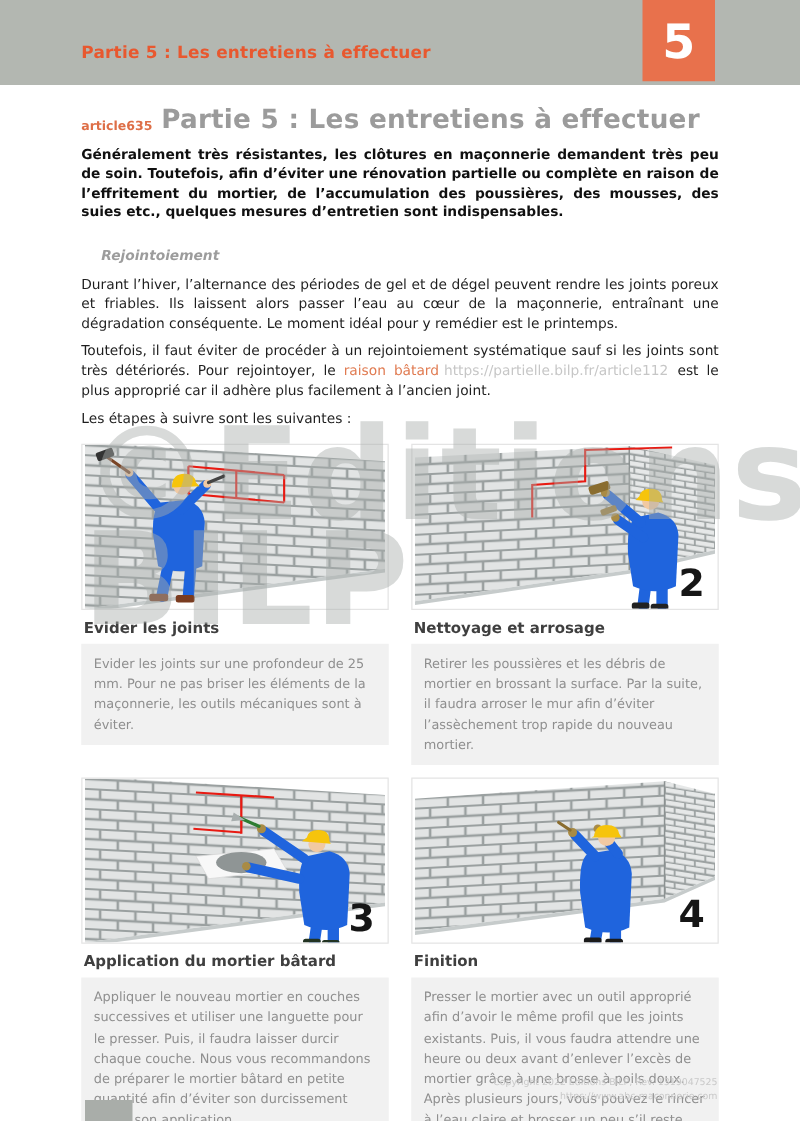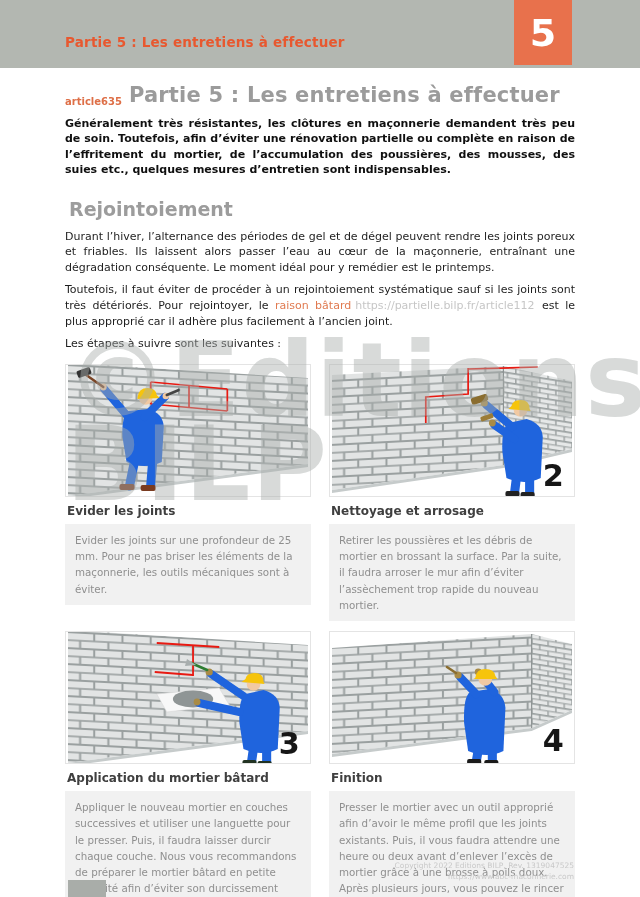--- a/index.html
+++ b/index.html
@@ -25,21 +25,21 @@
   .chapter-box span{font-size:38px;font-weight:bold;color:#ffffff;line-height:1;}
   
   .content{position:absolute;left:65px;top:68px;width:510px;}
   .article-row{margin-top:15px;display:flex;align-items:flex-end;}
   .article-tag{font-size:10px;font-weight:bold;color:#de6f47;flex:0 0 auto;}
   .page-title{font-size:21px;font-weight:bold;color:#9b9b9b;margin:0 0 0 7px;letter-spacing:.2px;}
   .intro{
     margin:9px 0 0;font-size:11px;font-weight:bold;color:#101010;
     line-height:1.4;text-align:justify;
   }
-  .section-heading{margin:20px 4px 0;font-size:19px;font-weight:bold;color:#9c9c9c;}
+  .section-heading{margin:20px 16px 0;font-size:11px;font-weight:bold;color:#9c9c9c;font-style:italic;}
   p.body{margin:7px 0 0;font-size:11px;color:#1e1e1e;line-height:1.42;text-align:justify;}
   p.body.first{margin-top:9px;}
   p.body.nojust{text-align:left;}
   .link-orange{color:#e07a50;}
   .link-url{color:#c6c6c6;margin-left:4px;margin-right:1px;}
   
   .steps-grid{
     margin-top:12px;display:grid;grid-template-columns:1fr 1fr;
     column-gap:18px;row-gap:10px;align-items:start;
   }

